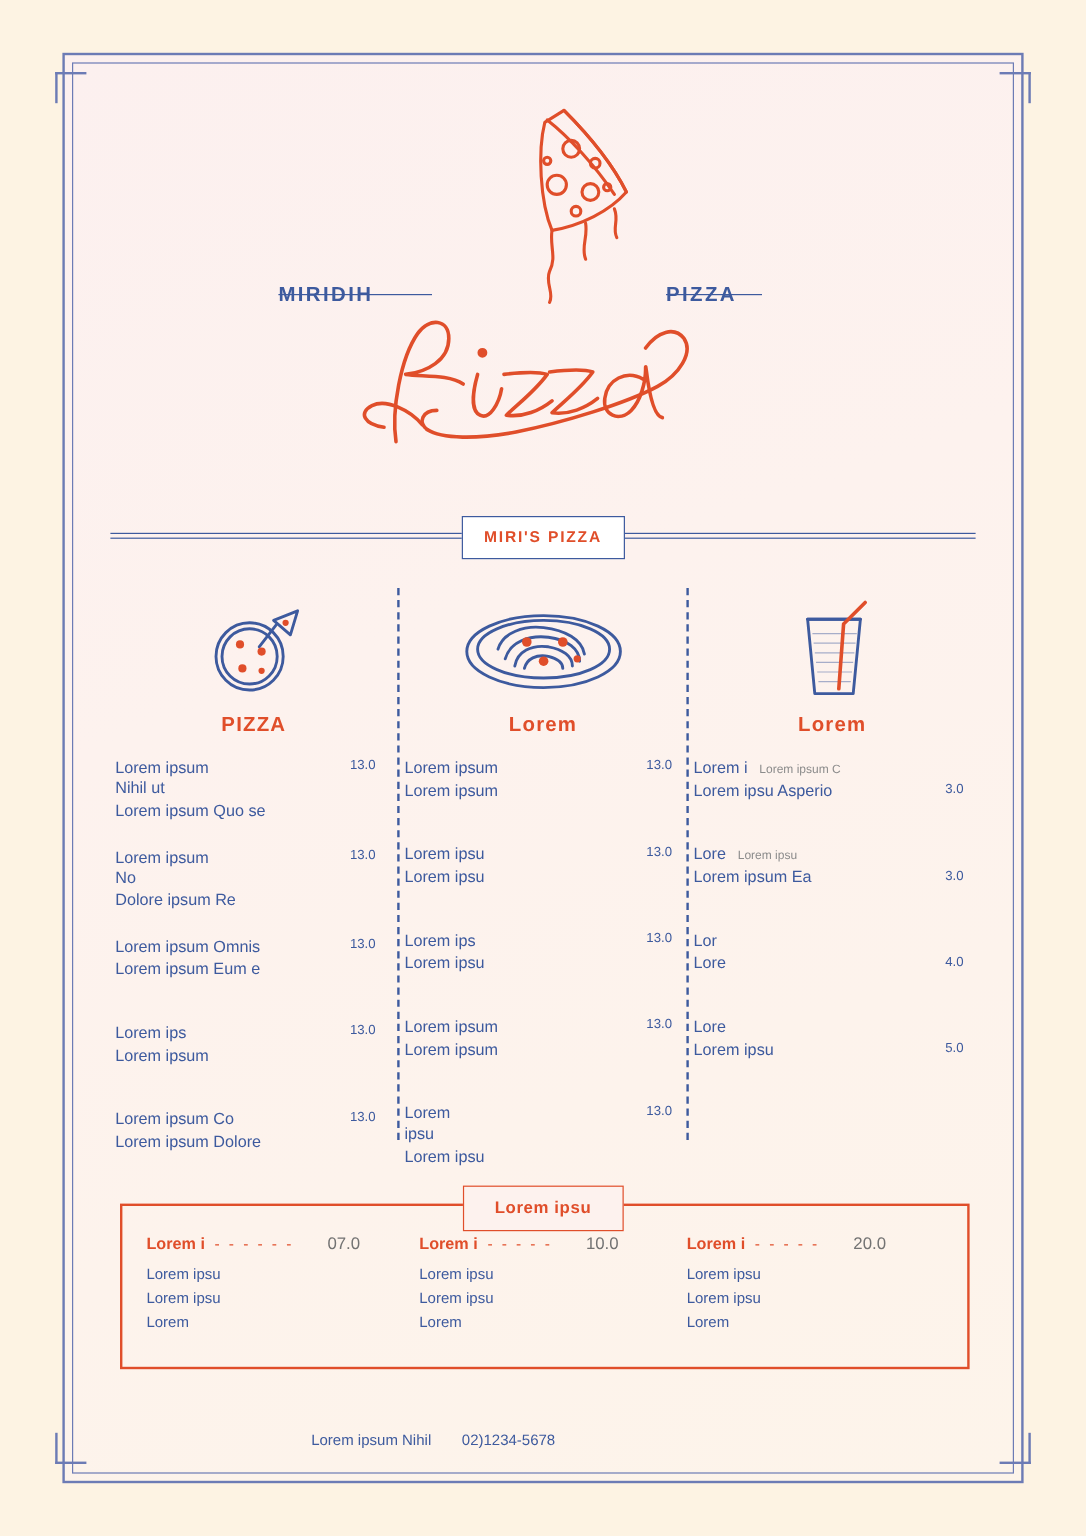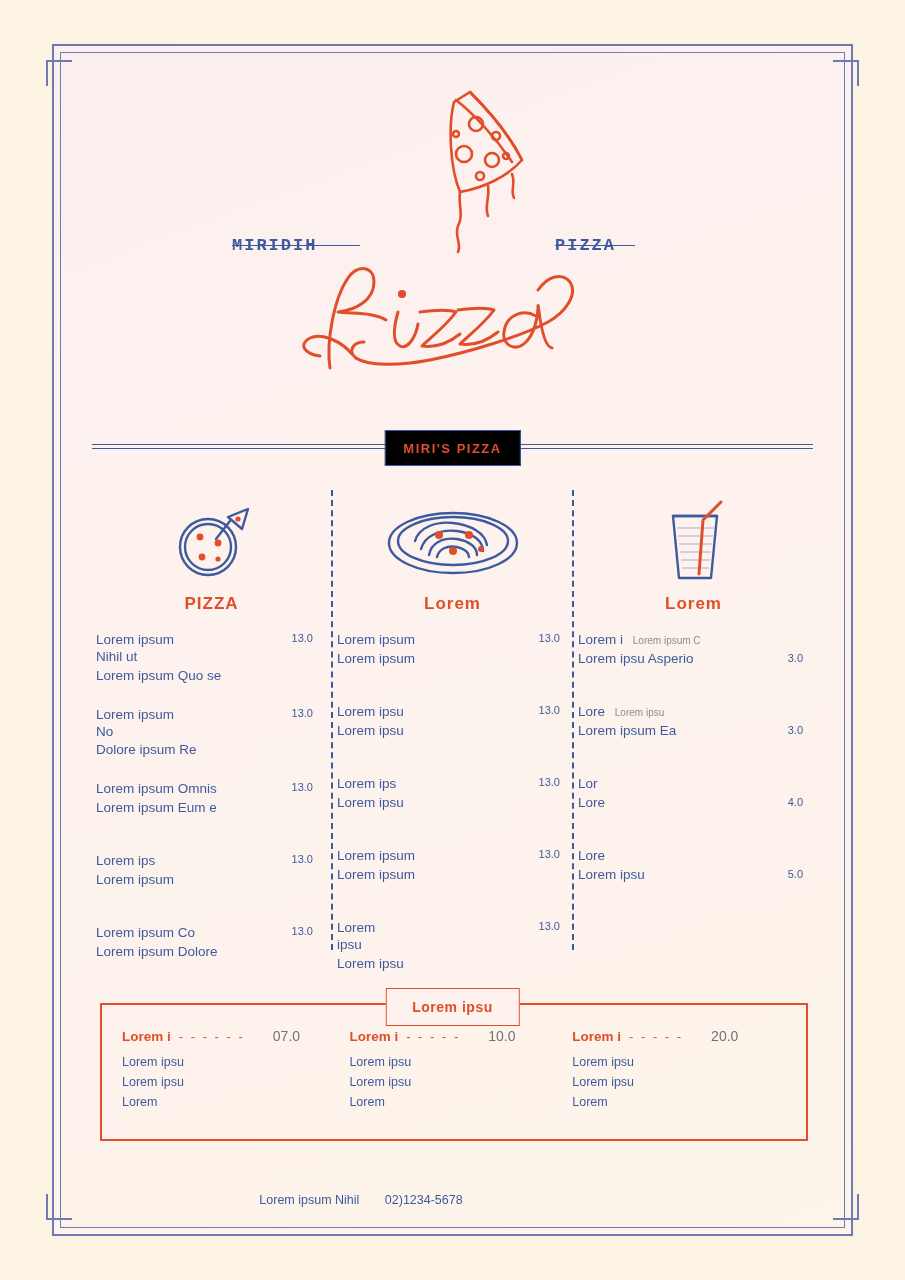--- a/index.html
+++ b/index.html
@@ -53,21 +53,21 @@
   .pizza-slice {
     position: absolute;
     left: 332px; top: 10px;
   }
   .brand-left, .brand-right {
     position: absolute;
     color: #3d5a9e;
     font-size: 17px;
     letter-spacing: 2px;
     font-weight: 700;
-    font-family: Liberation Mono, monospace;
+    font-family: Liberation Sans, sans-serif;
   }
   .brand-left { left: 172px; top: 166px; }
   .brand-right { left: 495px; top: 166px; }
   .brand-left::after, .brand-right::after {
     content: "";
     position: absolute;
     top: 9px;
     width: 96px;
     height: 1px;
     background: #3d5a9e;
@@ -91,21 +91,21 @@
     width: 100%;
     height: 5px;
     border-top: 1.5px solid #3d5a9e;
     border-bottom: 1.5px solid #3d5a9e;
   }
   .divider-badge {
     position: absolute;
     left: 50%;
     transform: translateX(-50%);
     top: 0;
-    background: #000000;
+    background: #ffffff;
     border: 1.5px solid #3d5a9e;
     padding: 8px 18px;
   }
   .divider-badge span {
     color: #e04e2a;
     font-size: 13px;
     font-weight: 700;
     letter-spacing: 1.5px;
   }
 

